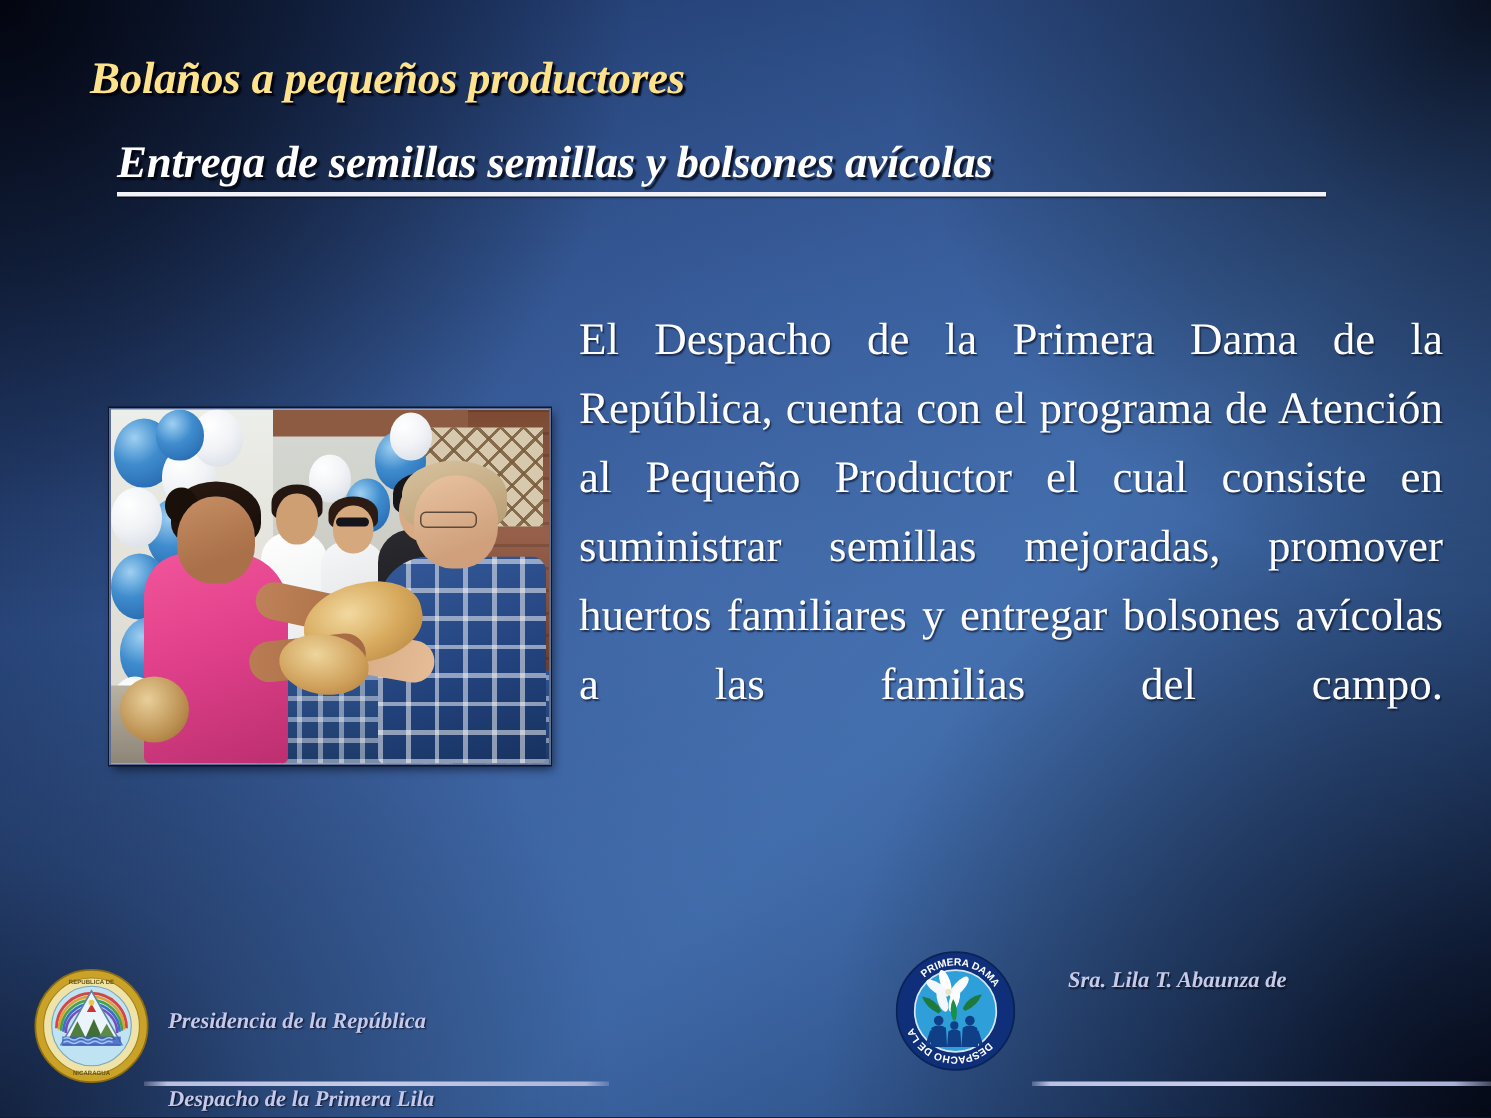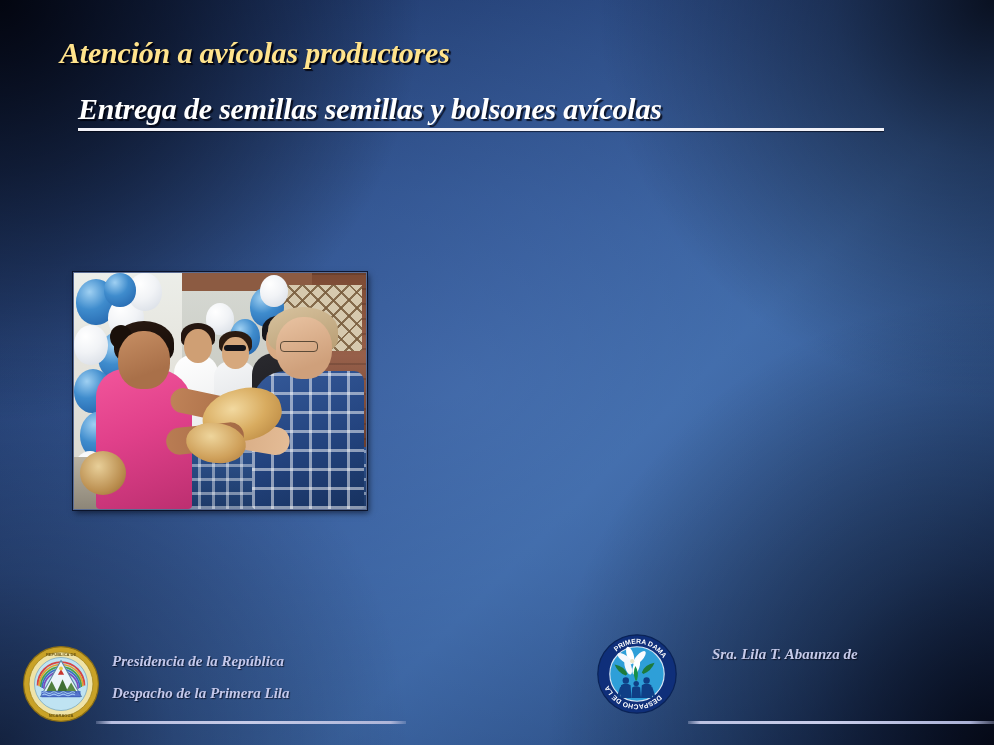--- a/index.html
+++ b/index.html
@@ -235,20 +235,21 @@
     z-index: 5;
   }
   .footer-left .line {
     font-size: 15px;
     font-style: italic;
     font-weight: bold;
     color: #c4c8ea;
     line-height: 32px;
     text-shadow: 1px 1px 1px rgba(0,0,12,0.6);
     white-space: nowrap;
+    margin-top: 20px;
   }
   .rule-left {
     position: absolute;
     left: 96px;
     top: 721px;
     width: 310px;
     height: 3px;
     background: linear-gradient(90deg, rgba(190,196,226,0.25) 0%, #b9bfe0 5%, #c6cbe8 50%, #aeb5d8 95%, rgba(190,196,226,0.25) 100%);
     z-index: 5;
   }
@@ -276,21 +277,21 @@
     height: 3px;
     background: linear-gradient(90deg, rgba(190,196,226,0.3) 0%, #bcc2e2 4%, #c8cdea 45%, #aab1d6 92%, rgba(160,166,200,0.4) 100%);
     z-index: 5;
   }
 </style>
 </head>
 <body>
 
 <div id="slide">
 
-  <div class="title-main">Atención a avícolas productores</div>
+  <div class="title-main">Bolaños a pequeños productores</div>
 
   <div class="title-sub">Entrega de semillas semillas y bolsones avícolas</div>
   <div class="title-sub-rule"></div>
 
   <div class="photo-frame">
     <div class="photo-inner">
       <div class="ph ph-wall"></div>
       <div class="ph ph-doorshade"></div>
       <div class="ph ph-brick"></div>
       <div class="ph ph-brick-lines"></div>
@@ -342,20 +343,21 @@
 
       <div class="ph ph-chicken-lo"></div>
       <div class="pr pr-old-arm"></div>
       <div class="pr pr-pink-arm1"></div>
       <div class="ph ph-chicken"></div>
       <div class="pr pr-pink-arm2"></div>
       <div class="ph ph-chicken2"></div>
     </div>
   </div>
 
+  <div class="body-text">El Despacho de la Primera Dama de la República, cuenta con el programa de Atención al Pequeño Productor el cual consiste en suministrar semillas mejoradas, promover huertos familiares y entregar bolsones avícolas a las familias del campo.</div>
 
   <div class="seal-nicaragua">
     <svg viewBox="0 0 100 100" width="78" height="78" aria-hidden="true">
       <circle cx="50" cy="50" r="48" fill="#c9a227"></circle>
       <circle cx="50" cy="50" r="48" fill="none" stroke="#8a6d15" stroke-width="1.5"></circle>
       <circle cx="50" cy="50" r="41" fill="#efe3a8"></circle>
       <circle cx="50" cy="50" r="41" fill="none" stroke="#a3861f" stroke-width="1"></circle>
       <g fill="#6a5410" font-family="'Liberation Sans', sans-serif" font-size="5.2" font-weight="bold">
         <text x="50" y="14" text-anchor="middle">REPUBLICA DE</text>
         <text x="50" y="92" text-anchor="middle">NICARAGUA</text>

